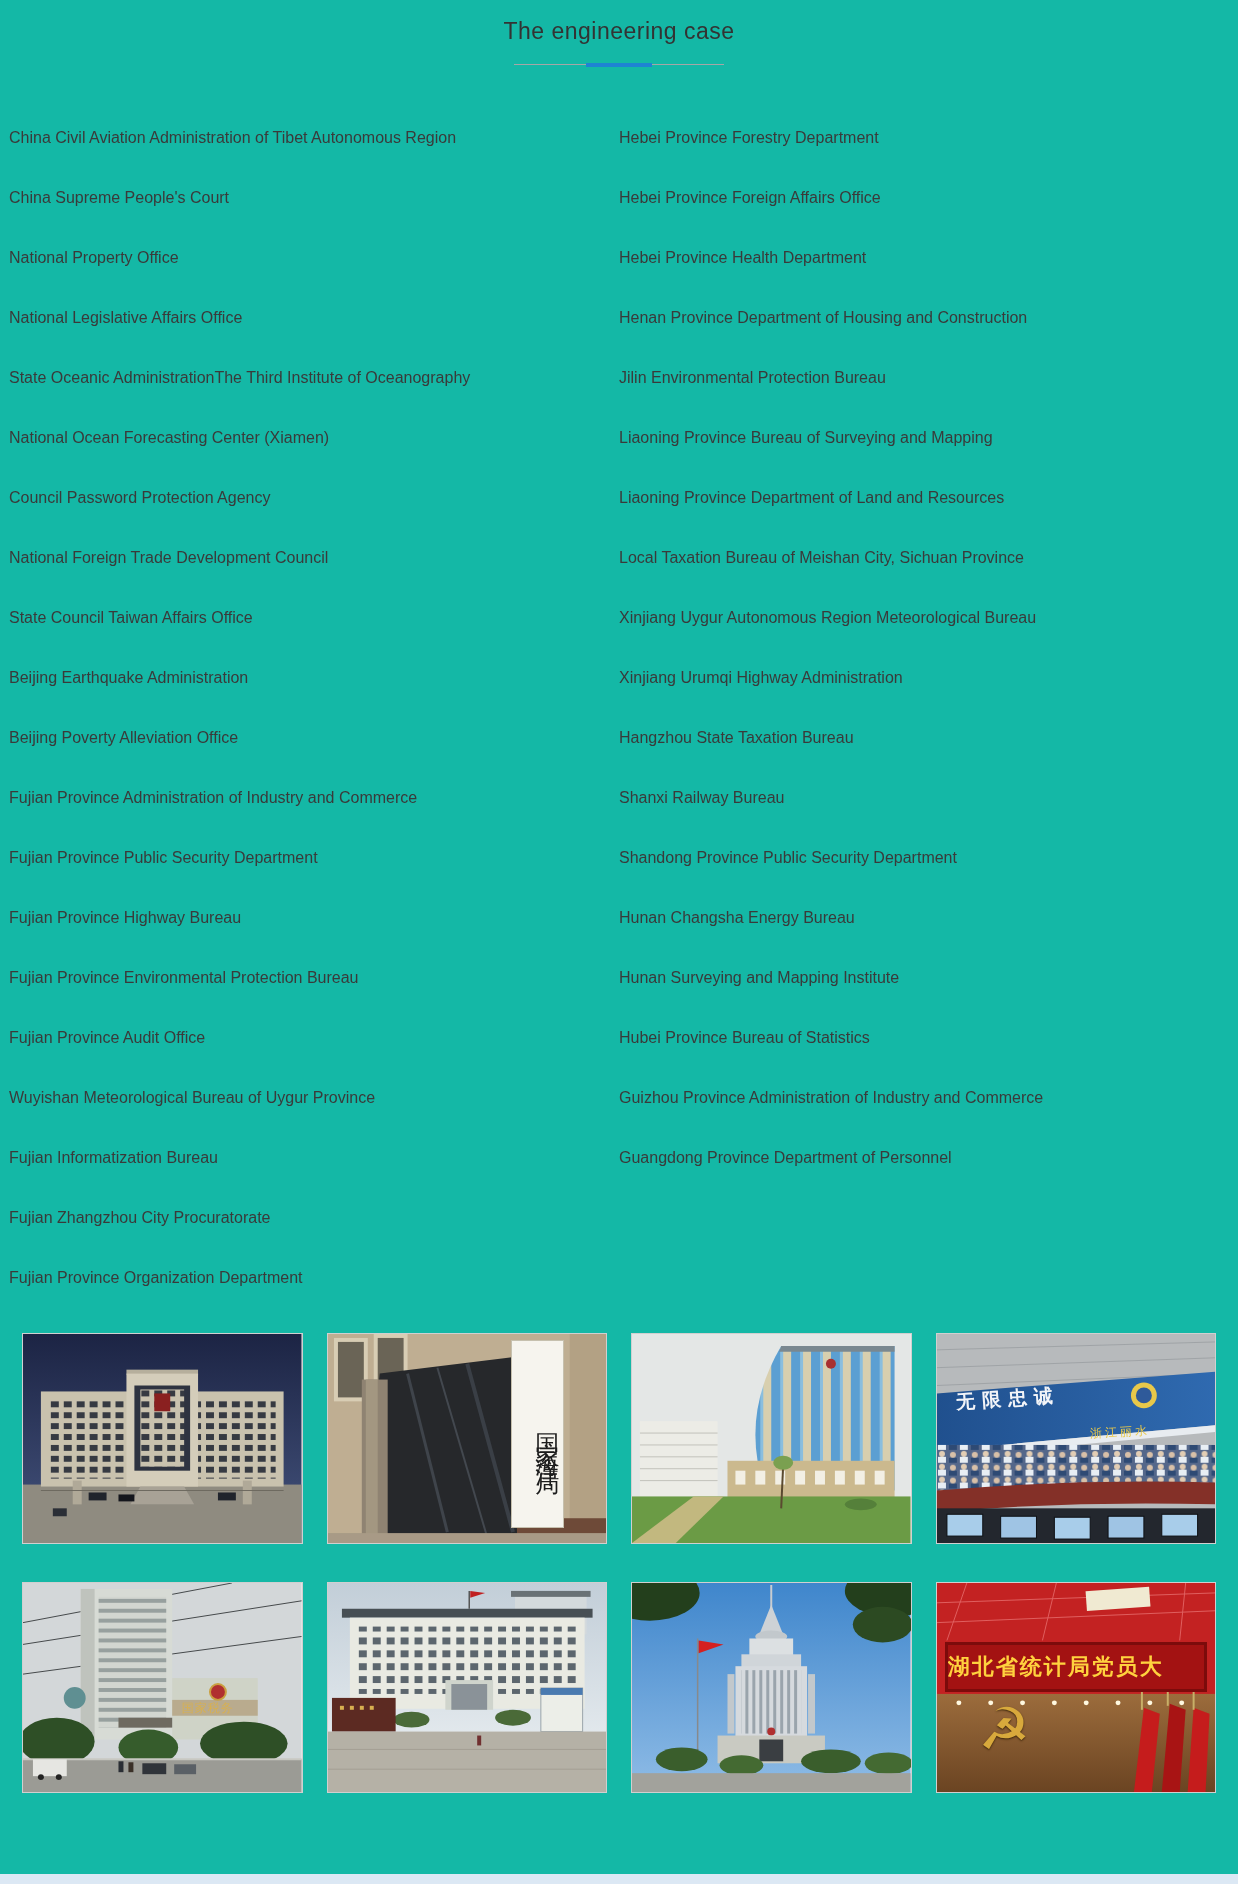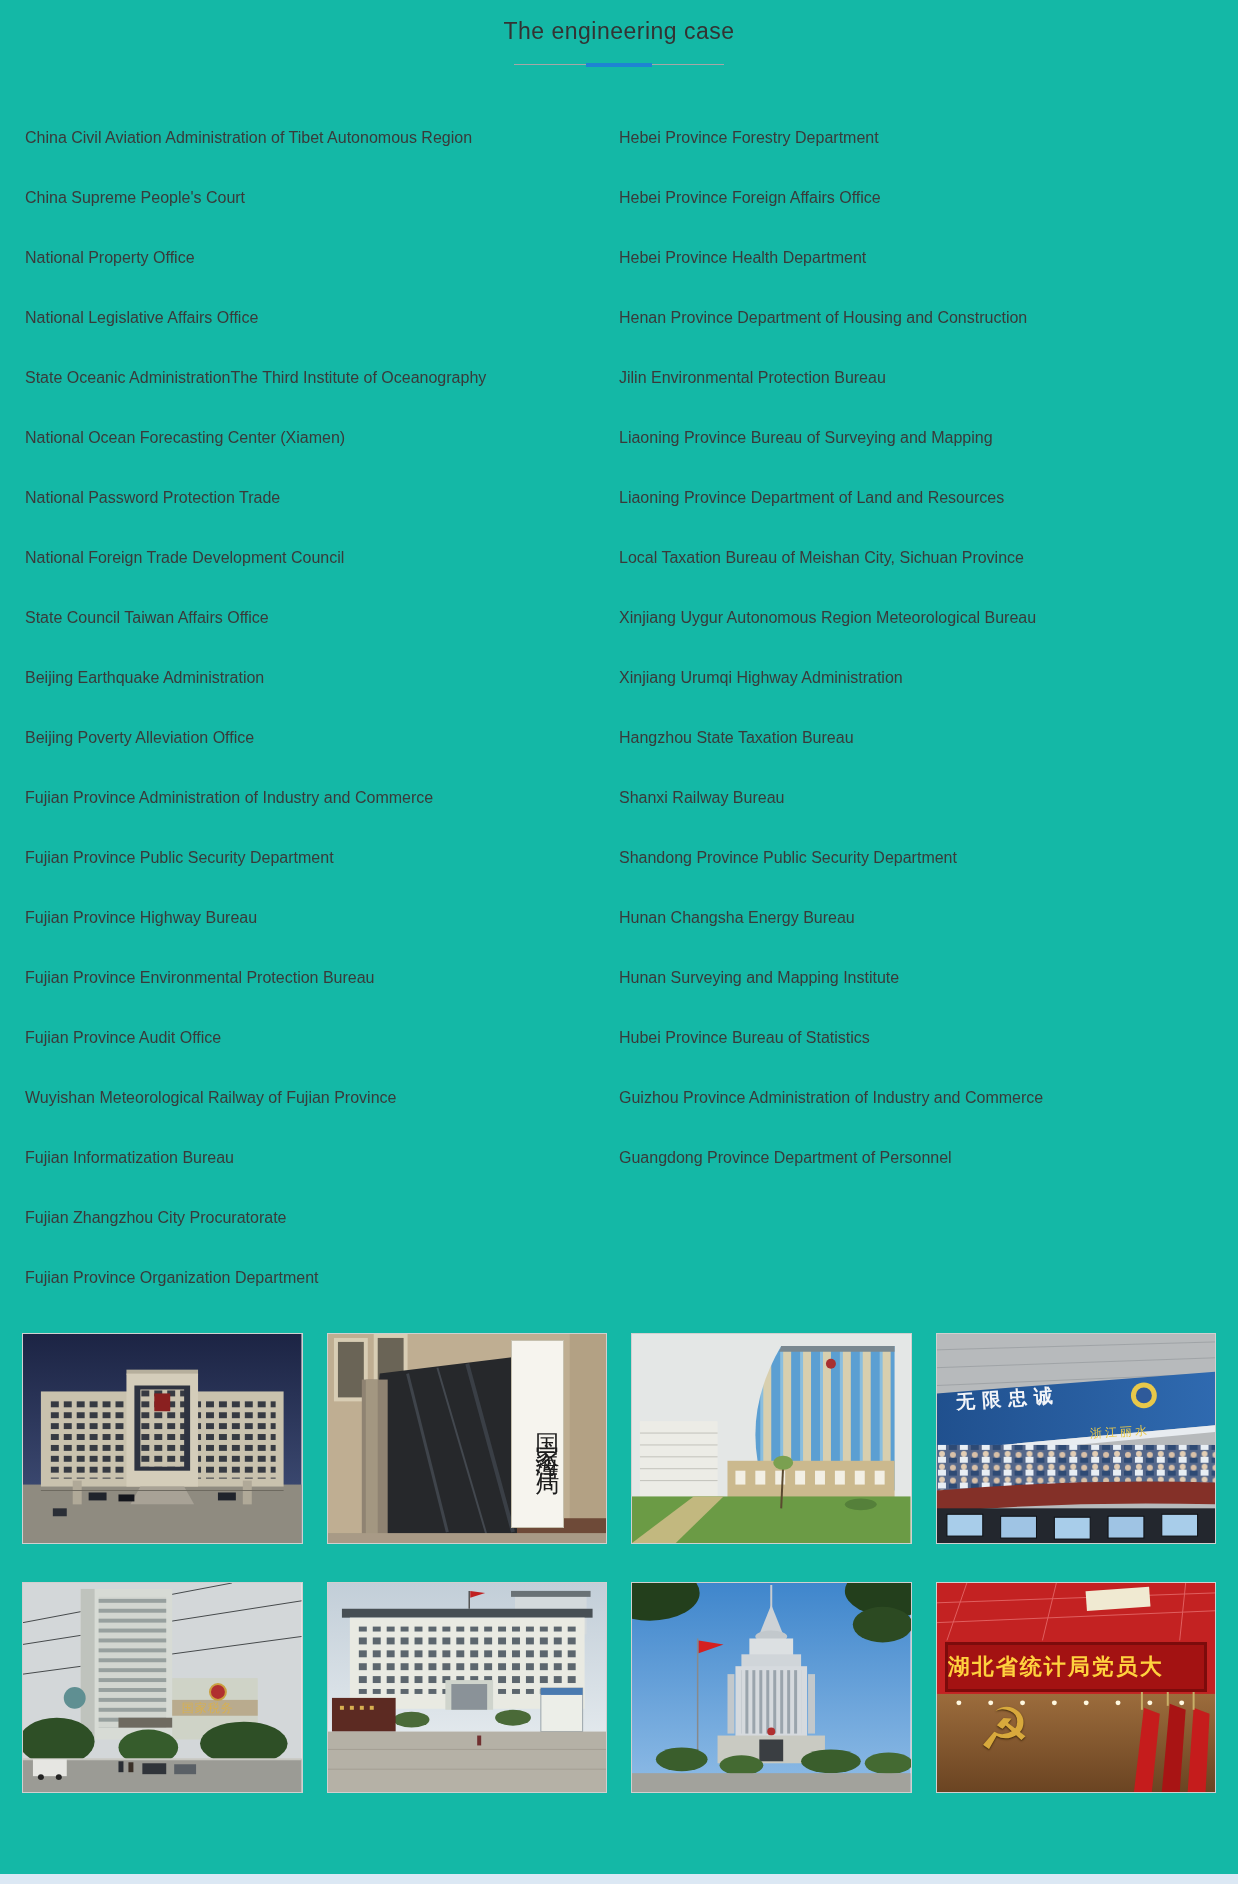--- a/index.html
+++ b/index.html
@@ -7,21 +7,21 @@
         font-family:"Liberation Sans","DejaVu Sans",sans-serif;color:#3a3a3a;}
   
   .header{padding-top:16px;}
   .title{font-size:23px;line-height:30px;text-align:center;color:#333;letter-spacing:.5px;font-weight:400;}
   .divider{width:210px;margin:17px auto 0;height:4px;position:relative;}
   .divider .line{position:absolute;left:0;right:0;top:1px;border-top:1px solid #a6a6a6;}
   .divider .accent{position:absolute;left:50%;top:0;width:66px;height:4px;margin-left:-33px;background:#1e83d3;}
   
   .case-cols{display:flex;margin-top:41px;}
   .case-col{width:50%;list-style:none;margin:0;padding:0;box-sizing:border-box;}
-  .case-col.left{padding-left:25px;}
+  .case-col.left{padding-left:9px;}
   .case-item{height:60px;display:flex;align-items:center;font-size:16px;color:#3a3a3a;}
   
   .photo-grid{margin:25px 22px 0;display:grid;grid-template-columns:repeat(4,1fr);column-gap:24px;row-gap:38px;}
   .photo{height:211px;position:relative;overflow:hidden;border:1px solid #d0d0d0;box-sizing:border-box;margin:0;background:#eee;}
   .photo svg{position:absolute;left:0;top:0;width:100%;height:100%;display:block;}
   .overlay{position:absolute;font-family:"DejaVu Sans",sans-serif;}
   .p2-sign{left:66%;top:3%;width:19%;height:90%;background:#f6f4ee;border:1px solid #c6c0ae;
            writing-mode:vertical-rl;text-orientation:upright;font-size:24px;letter-spacing:10px;
            color:#1c1c1c;text-align:center;padding-top:10px;box-sizing:border-box;}
   .p4-main{left:7%;top:25%;color:#f2f4f8;font-size:19px;letter-spacing:7px;transform:rotate(-4deg);font-weight:bold;}
@@ -47,31 +47,31 @@
   </div>
 
   <div class="case-cols">
     <ul class="case-col left">
         <li class="case-item">China Civil Aviation Administration of Tibet Autonomous Region</li>
         <li class="case-item">China Supreme People's Court</li>
         <li class="case-item">National Property Office</li>
         <li class="case-item">National Legislative Affairs Office</li>
         <li class="case-item">State Oceanic AdministrationThe Third Institute of Oceanography</li>
         <li class="case-item">National Ocean Forecasting Center (Xiamen)</li>
-        <li class="case-item">National Password Protection Trade</li>
+        <li class="case-item">Council Password Protection Agency</li>
         <li class="case-item">National Foreign Trade Development Council</li>
         <li class="case-item">State Council Taiwan Affairs Office</li>
         <li class="case-item">Beijing Earthquake Administration</li>
         <li class="case-item">Beijing Poverty Alleviation Office</li>
         <li class="case-item">Fujian Province Administration of Industry and Commerce</li>
         <li class="case-item">Fujian Province Public Security Department</li>
         <li class="case-item">Fujian Province Highway Bureau</li>
         <li class="case-item">Fujian Province Environmental Protection Bureau</li>
         <li class="case-item">Fujian Province Audit Office</li>
-        <li class="case-item">Wuyishan Meteorological Railway of Fujian Province</li>
+        <li class="case-item">Wuyishan Meteorological Bureau of Uygur Province</li>
         <li class="case-item">Fujian Informatization Bureau</li>
         <li class="case-item">Fujian Zhangzhou City Procuratorate</li>
         <li class="case-item">Fujian Province Organization Department</li>
       </ul>
     <ul class="case-col right">
         <li class="case-item">Hebei Province Forestry Department</li>
         <li class="case-item">Hebei Province Foreign Affairs Office</li>
         <li class="case-item">Hebei Province Health Department</li>
         <li class="case-item">Henan Province Department of Housing and Construction</li>
         <li class="case-item">Jilin Environmental Protection Bureau</li>

